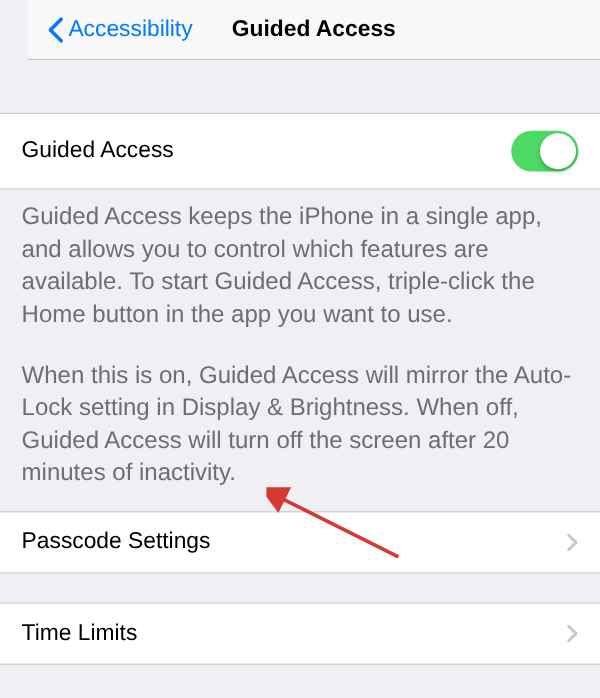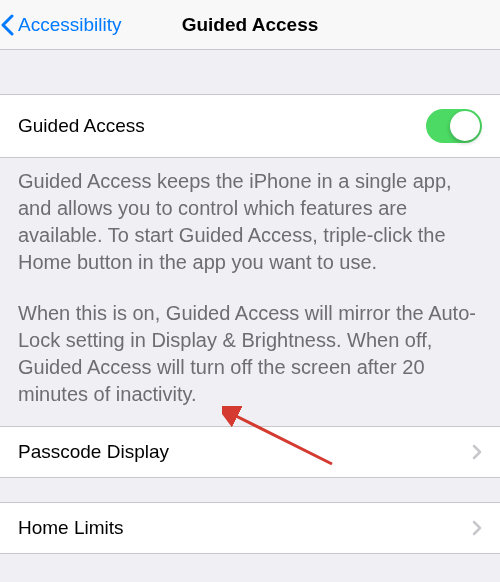--- a/index.html
+++ b/index.html
@@ -15,21 +15,22 @@
       overflow: hidden;
       position: relative;
     }
     .nav-bar {
       height: 50px;
       background: #f8f8f8;
       border-bottom: 1px solid #c8c7cc;
       display: flex;
       align-items: center;
       position: relative;
-      padding: 0 0;
+      padding: 0 16px;
+      margin-left: 23px;
     }
     .back-button {
       display: flex;
       align-items: center;
       color: #007aff;
       font-size: 19px;
       cursor: pointer;
     }
     .back-chevron {
       width: 14px;
@@ -123,30 +124,30 @@
   <span class="cell-label">Guided Access</span>
   <div class="toggle">
     <div class="toggle-knob"></div>
   </div>
 </div>
 
 <div class="footer-text">Guided Access keeps the iPhone in a single app, and allows you to control which features are available. To start Guided Access, triple-click the Home button in the app you want to use.</div>
 <div class="footer-text second">When this is on, Guided Access will mirror the Auto-Lock setting in Display &amp; Brightness. When off, Guided Access will turn off the screen after 20 minutes of inactivity.</div>
 
 <div class="cell">
-  <span class="cell-label">Passcode Display</span>
+  <span class="cell-label">Passcode Settings</span>
   <svg class="chevron-right" viewBox="0 0 10 16" fill="none">
     <polyline points="2,2 8,8 2,14" stroke="#c7c7cc" stroke-width="2.5" stroke-linecap="round" stroke-linejoin="round"></polyline>
   </svg>
 </div>
 
 <div class="section-spacer-small"></div>
 
 <div class="cell">
-  <span class="cell-label">Home Limits</span>
+  <span class="cell-label">Time Limits</span>
   <svg class="chevron-right" viewBox="0 0 10 16" fill="none">
     <polyline points="2,2 8,8 2,14" stroke="#c7c7cc" stroke-width="2.5" stroke-linecap="round" stroke-linejoin="round"></polyline>
   </svg>
 </div>
 
 <svg class="arrow-annotation" width="120" height="70" viewBox="0 0 120 70">
   <defs>
     <marker id="arrowhead" markerWidth="8" markerHeight="8" refX="2" refY="4" orient="auto">
       <polygon points="0 0, 8 4, 0 8" fill="#d43a2f"></polygon>
     </marker>

